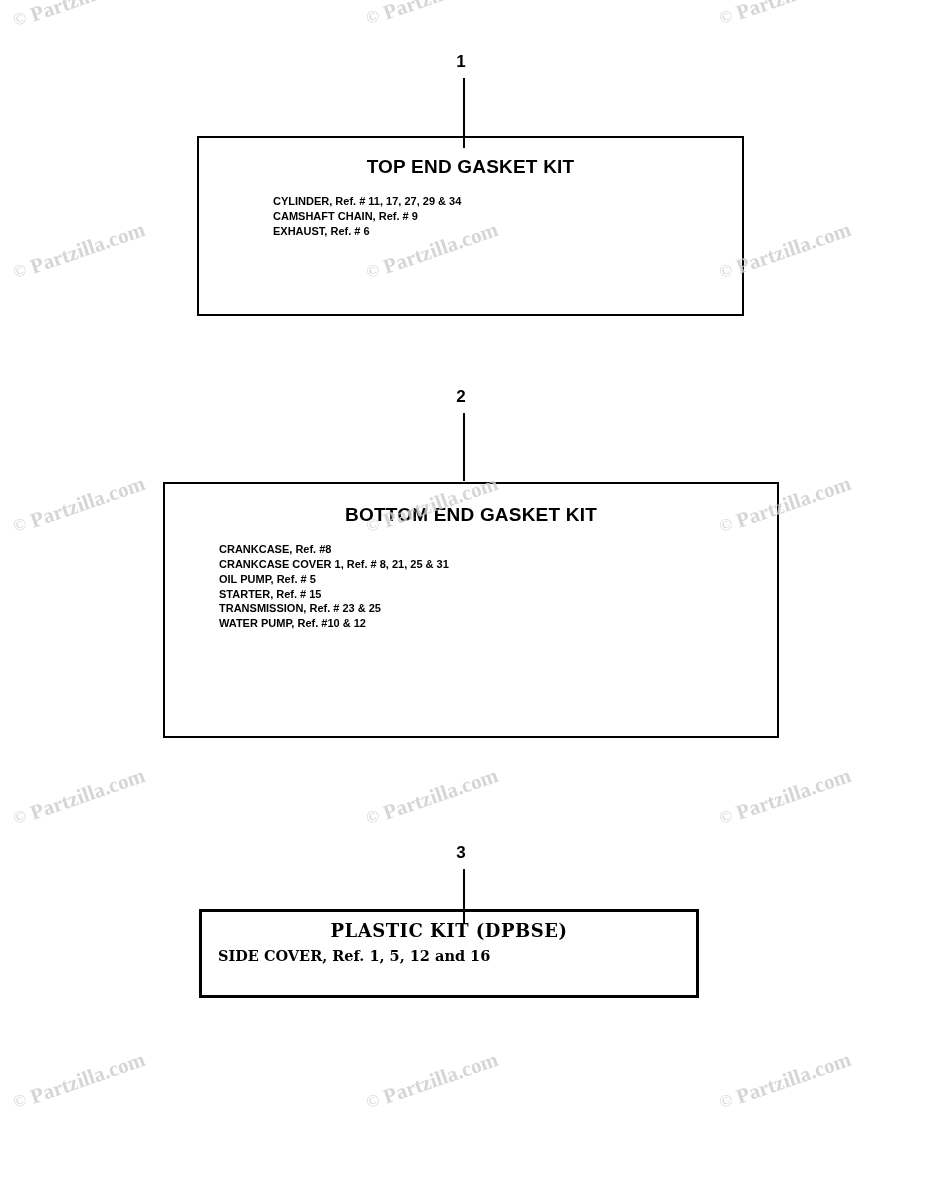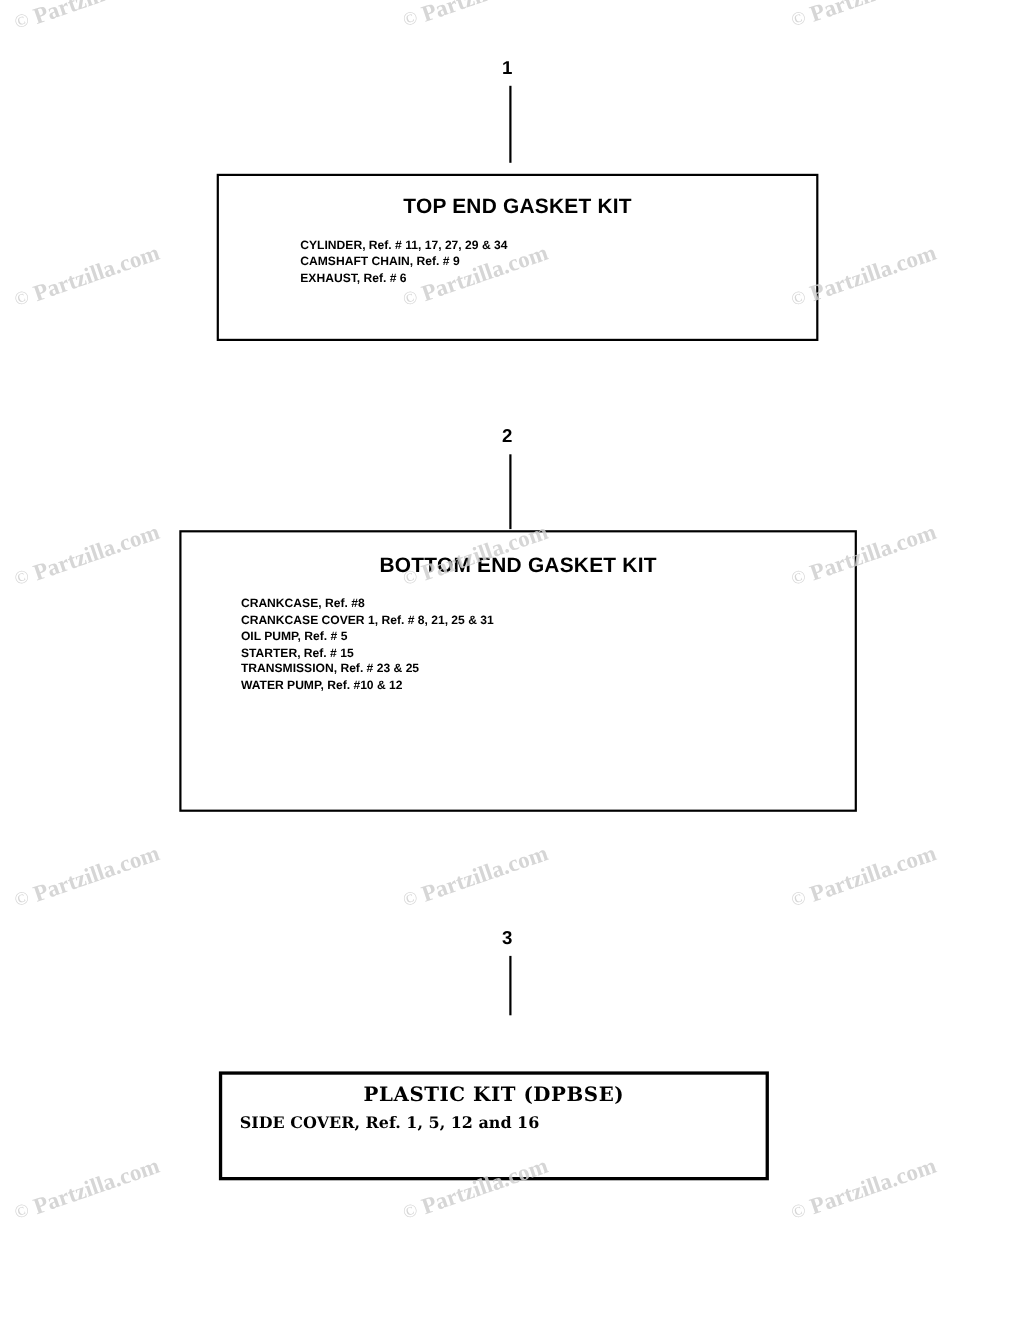--- a/index.html
+++ b/index.html
@@ -75,43 +75,43 @@
   }
   .kit-lines {
     font-weight: bold;
     font-size: 11px;
     line-height: 1.35;
   }
 
   
   #box-top-end {
     left: 197px;
-    top: 158px;
+    top: 136px;
     width: 547px;
-    height: 152px;
+    height: 180px;
   }
   #box-top-end .kit-title { margin-top: 18px; }
   #box-top-end .kit-lines { margin-top: 16px; padding-left: 74px; }
 
   
   #box-bottom-end {
     left: 163px;
     top: 482px;
     width: 616px;
     height: 256px;
   }
   #box-bottom-end .kit-title { margin-top: 20px; font-size: 19px; }
   #box-bottom-end .kit-lines { margin-top: 16px; padding-left: 54px; }
 
   
   #box-plastic {
     left: 199px;
-    top: 974px;
+    top: 909px;
     width: 500px;
-    height: 99px;
+    height: 89px;
     border-width: 3px;
   }
   #box-plastic .kit-title {
     margin-top: 8px;
     font-family: "DejaVu Serif", serif;
     font-size: 18px;
     font-weight: bold;
     letter-spacing: 0.5px;
   }
   #box-plastic .kit-lines {

